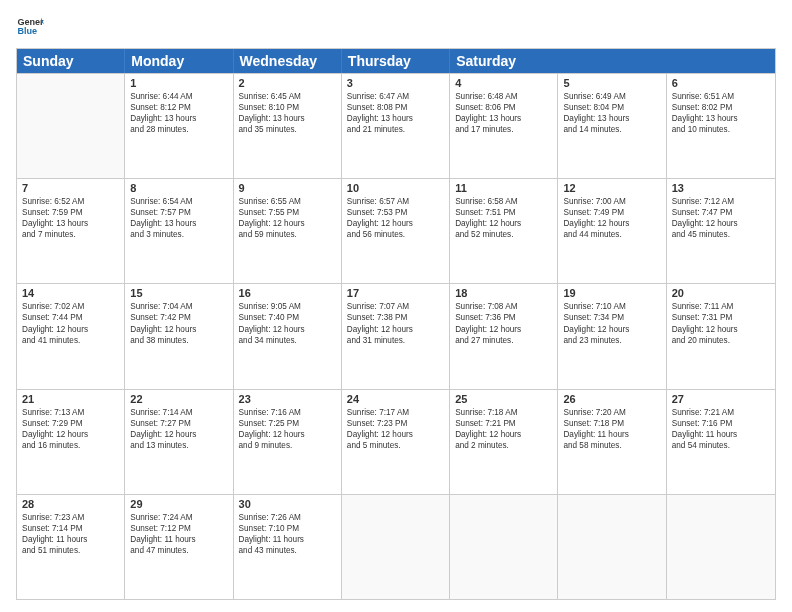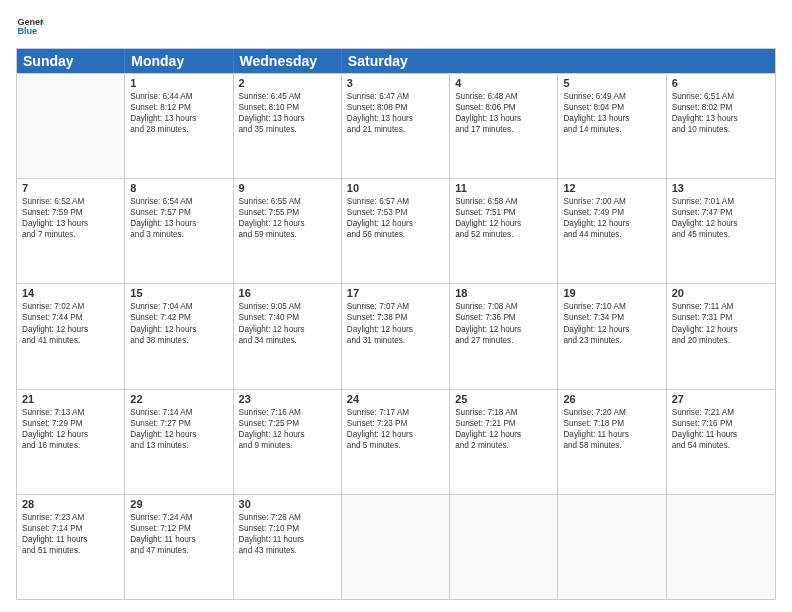--- a/index.html
+++ b/index.html
@@ -121,20 +121,21 @@
       <div class="month-title"></div>
       <div class="location"></div>
     </div>
   </div>
 
   <div class="calendar">
     <div class="cal-header">
     <div class="cal-header-cell">Sunday</div>
         <div class="cal-header-cell">Monday</div>
         <div class="cal-header-cell">Wednesday</div>
+        <div class="cal-header-cell">Thursday</div>
         <div class="cal-header-cell">Saturday</div>
       </div>
     <div class="cal-body">
     <div class="cal-row">
           <div class="cal-cell empty"></div>
           <div class="cal-cell">
             <span class="day-num">1</span>
             <span class="cell-line">Sunrise: 6:44 AM</span>
             <span class="cell-line">Sunset: 8:12 PM</span>
             <span class="cell-line">Daylight: 13 hours</span>
@@ -214,21 +215,21 @@
           </div>
           <div class="cal-cell">
             <span class="day-num">12</span>
             <span class="cell-line">Sunrise: 7:00 AM</span>
             <span class="cell-line">Sunset: 7:49 PM</span>
             <span class="cell-line">Daylight: 12 hours</span>
             <span class="cell-line">and 44 minutes.</span>
           </div>
           <div class="cal-cell">
             <span class="day-num">13</span>
-            <span class="cell-line">Sunrise: 7:01 AM</span>
+            <span class="cell-line">Sunrise: 7:12 AM</span>
             <span class="cell-line">Sunset: 7:47 PM</span>
             <span class="cell-line">Daylight: 12 hours</span>
             <span class="cell-line">and 45 minutes.</span>
           </div>
         </div>
         <div class="cal-row">
           <div class="cal-cell">
             <span class="day-num">14</span>
             <span class="cell-line">Sunrise: 7:02 AM</span>
             <span class="cell-line">Sunset: 7:44 PM</span>

